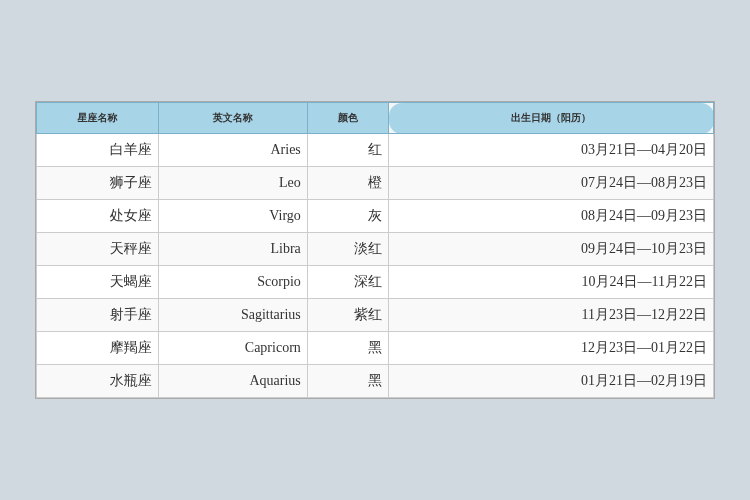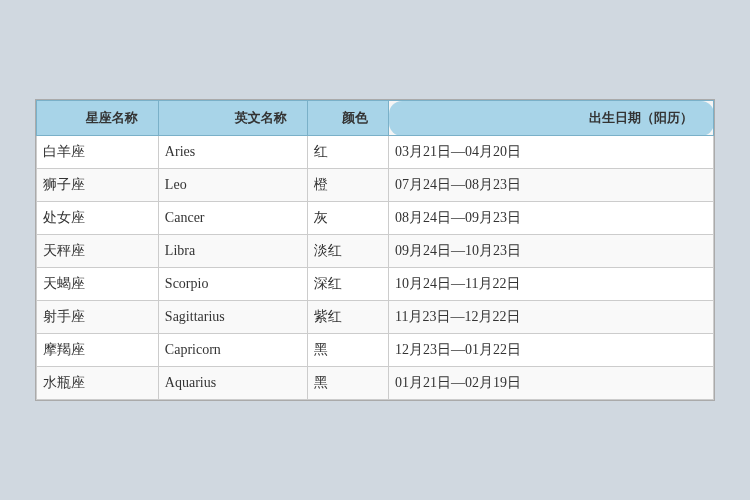--- a/index.html
+++ b/index.html
@@ -28,39 +28,39 @@
       width: 100%;
       border-collapse: collapse;
     }
 
     thead tr {
       background-color: #a8d4e8;
     }
 
     thead th {
       border: 1px solid #7ab0c8;
-      padding: 8px 20px;
-      text-align: right;
-      font-size: 13px;
+      padding: 8px 10px;
+      text-align: center;
+      font-size: 10px;
       font-weight: bold;
       color: #333;
     }
 
     tbody tr {
       background-color: #ffffff;
     }
 
     tbody tr:nth-child(even) {
       background-color: #f9f9f9;
     }
 
     tbody td {
       border: 1px solid #ccc;
       padding: 7px 6px;
-      text-align: left;
+      text-align: right;
       font-size: 14px;
       color: #333;
     }
 
     .col-chinese { width: 18%; }
     .col-english { width: 22%; }
     .col-color   { width: 12%; }
     .col-date    { width: 48%; border-radius: 13px; }
   </style>
 </head>
@@ -84,21 +84,21 @@
           <td>03月21日—04月20日</td>
         </tr>
         <tr>
           <td>狮子座</td>
           <td>Leo</td>
           <td>橙</td>
           <td>07月24日—08月23日</td>
         </tr>
         <tr>
           <td>处女座</td>
-          <td>Cancer</td>
+          <td>Virgo</td>
           <td>灰</td>
           <td>08月24日—09月23日</td>
         </tr>
         <tr>
           <td>天秤座</td>
           <td>Libra</td>
           <td>淡红</td>
           <td>09月24日—10月23日</td>
         </tr>
         <tr>

